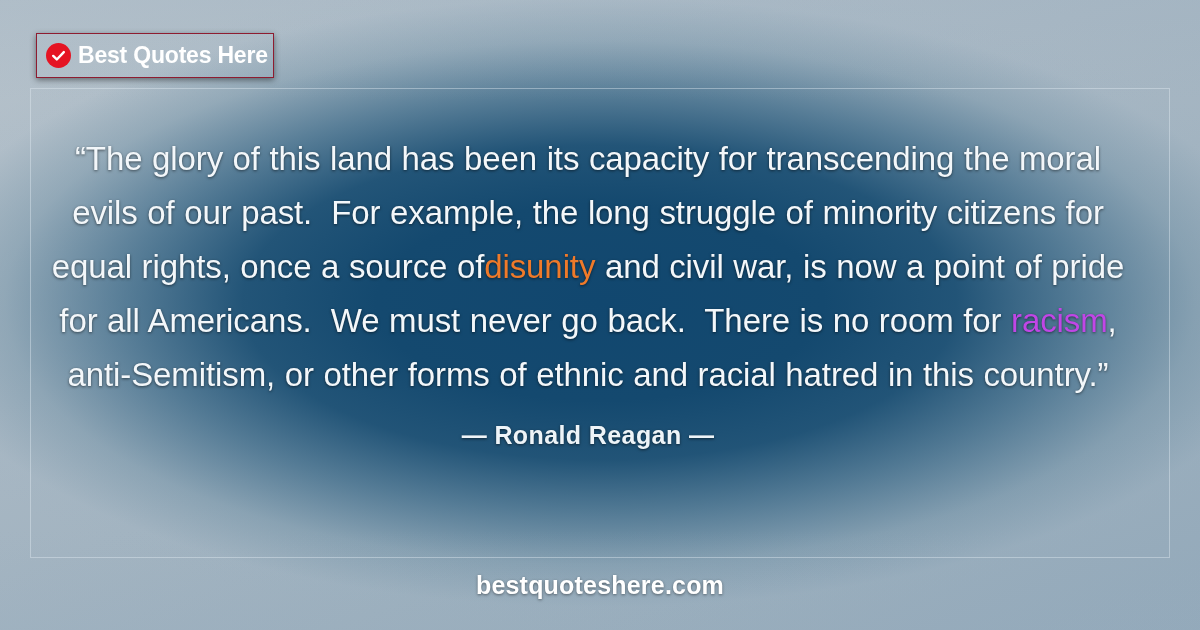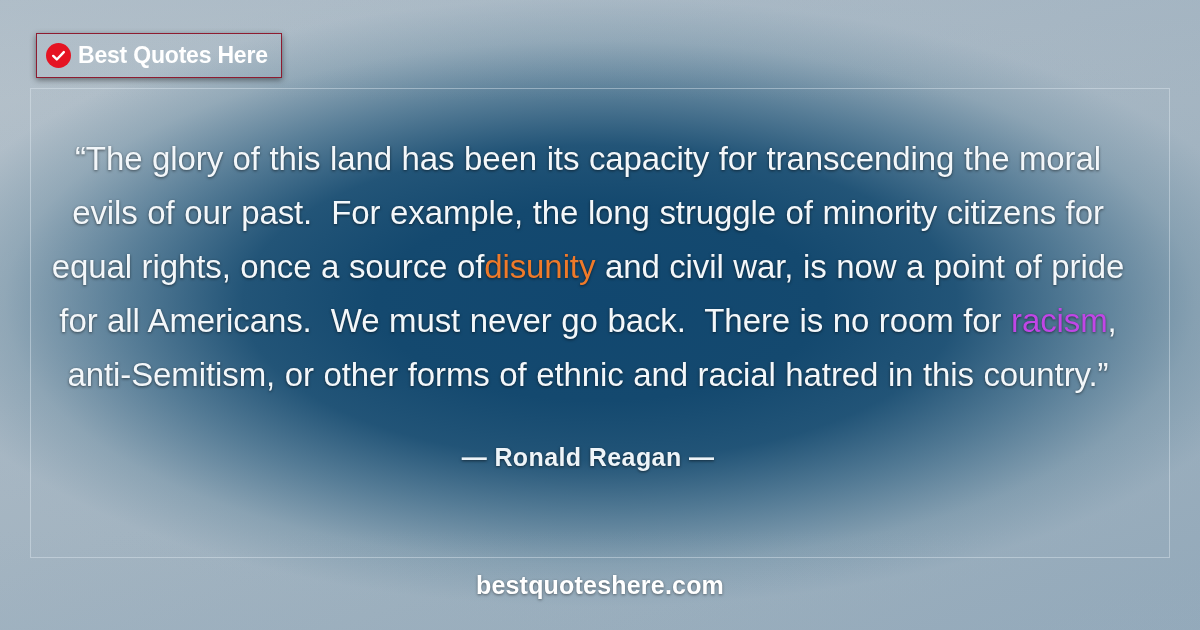--- a/index.html
+++ b/index.html
@@ -57,21 +57,21 @@
     pointer-events:none;
   }
 
   
   #brand-badge{
     position:absolute;
     left:36px; top:33px;
     height:45px;
     display:flex; align-items:center;
     gap:7px;
-    padding:0 13px 0 9px;
+    padding:0 5px 0 9px;
     background:linear-gradient(100deg,#0a0713 0%, #160d2e 22%, #241an 40%, #2a1f9b 62%, #3b2ddd 86%, #4433e8 100%);
     border:1.5px solid #8e1c30;
     box-shadow:0 2px 6px rgba(0,0,0,0.45);
   }
   #brand-badge .check-wrap{
     width:25px; height:25px; flex:0 0 25px;
     border-radius:50%;
     background:#e51423;
     display:flex; align-items:center; justify-content:center;
   }
@@ -98,21 +98,21 @@
     line-height:54px;
     font-weight:400;
     letter-spacing:-0.1px;
     text-shadow:0 1px 3px rgba(0,0,0,0.55);
     word-spacing:0.5px;
   }
   #quote-text .hl-orange{ color:#ef7a2a; }
   #quote-text .hl-magenta{ color:#c046e6; }
 
   #attribution{
-    margin-top:41px;
+    margin-top:19px;
     color:#eef4f8;
     font-size:25px;
     font-weight:bold;
     letter-spacing:0.4px;
     text-shadow:0 1px 3px rgba(0,0,0,0.55);
   }
 
   
   #site-footer{
     position:absolute;

